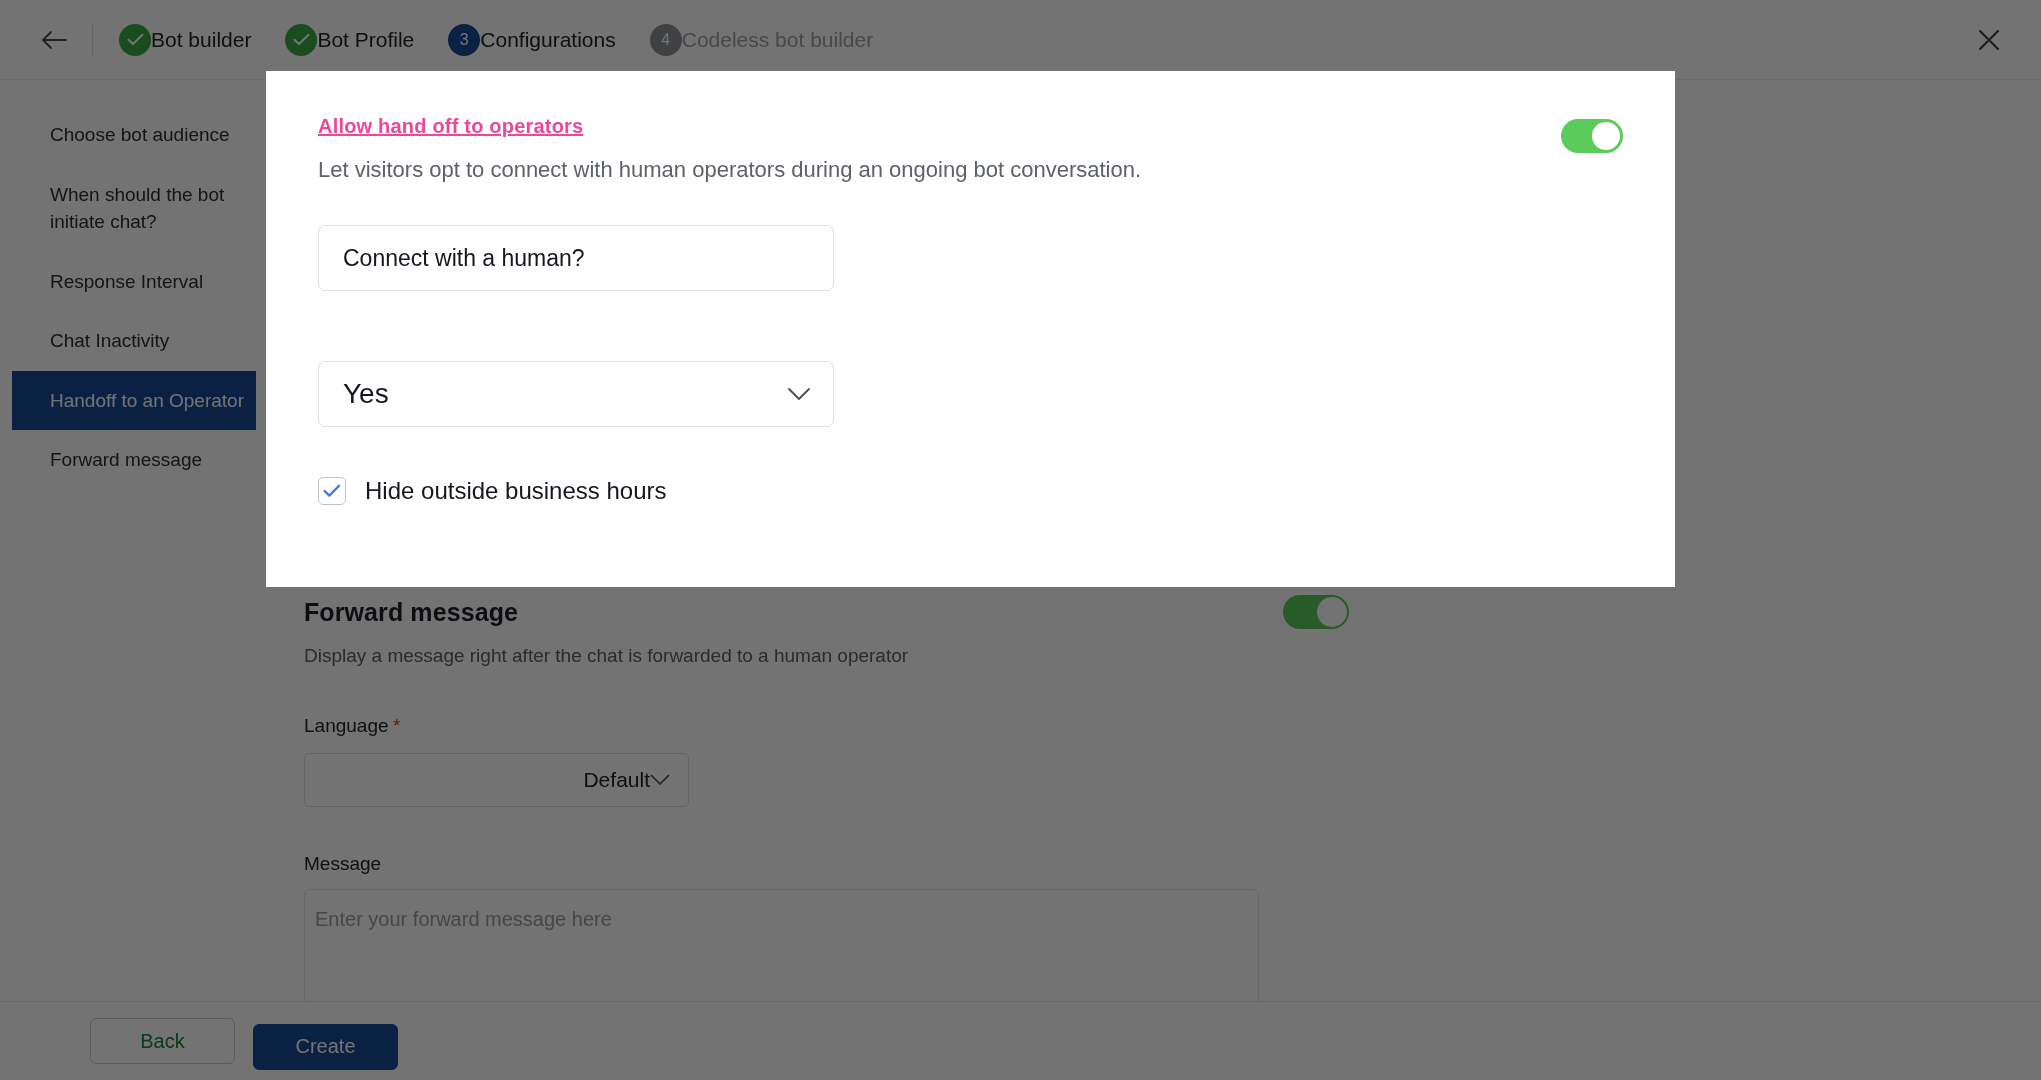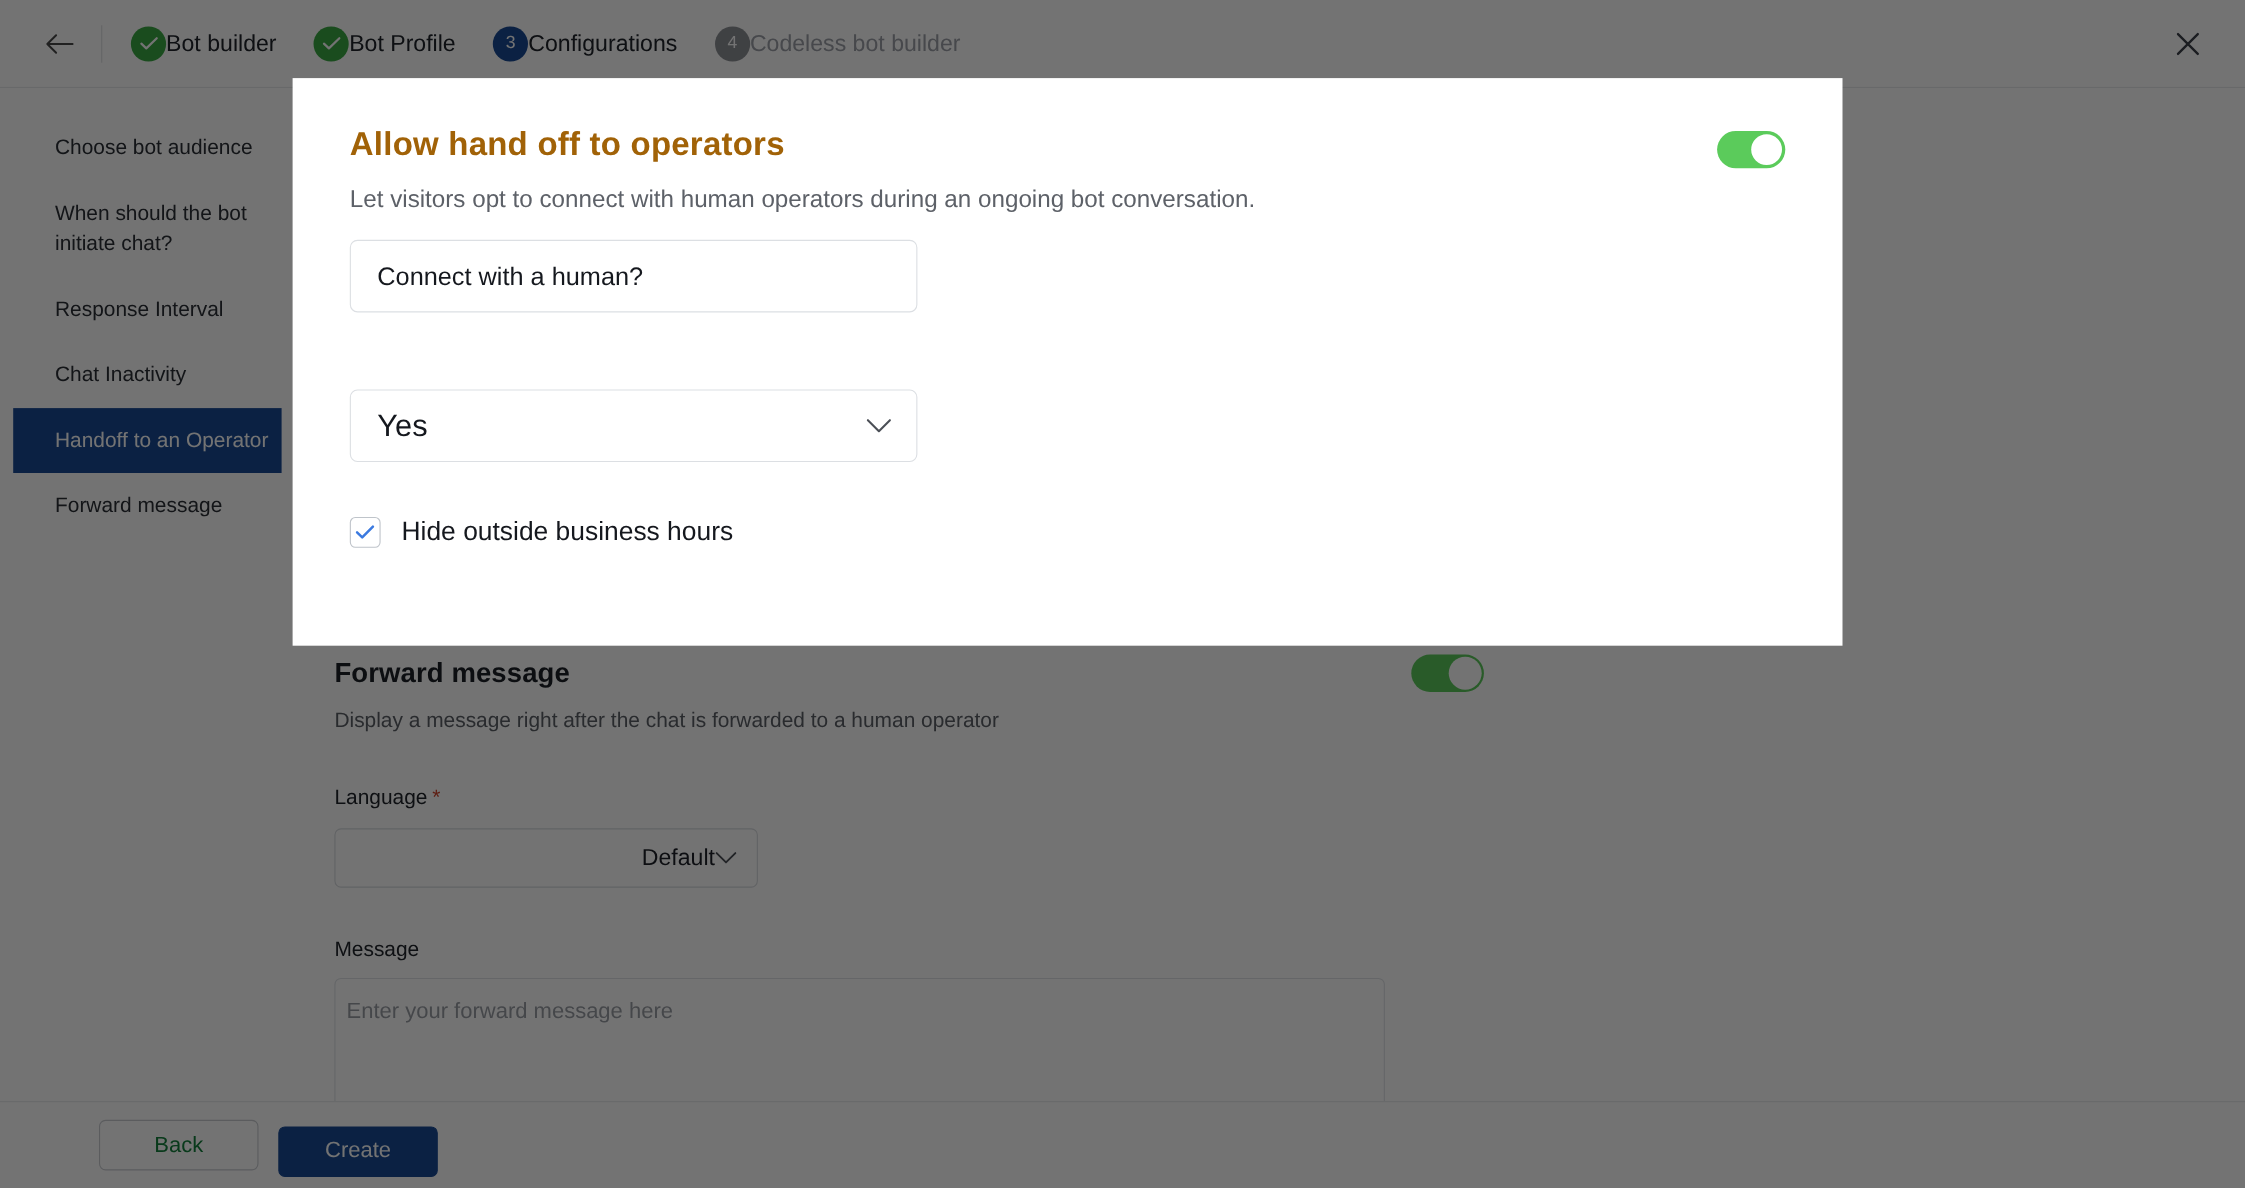--- a/index.html
+++ b/index.html
@@ -245,32 +245,33 @@
     height: 516px;
     background: #ffffff;
     padding: 44px 52px 0 52px;
   }
   .modal-head-row {
     display: flex;
     align-items: flex-start;
     justify-content: space-between;
   }
   .modal-title {
-    font-size: 30px;
+    font-size: 20px;
     font-weight: bold;
-    color: #a16207;
+    color: #ec4899;
     letter-spacing: .2px;
+    text-decoration: underline;
   }
   .modal-sub {
     margin-top: 19px;
     font-size: 22px;
     color: #5d6168;
   }
   .modal-input {
-    margin-top: 24px;
+    margin-top: 42px;
     width: 516px;
     height: 66px;
     border: 1px solid #dcdfe3;
     border-radius: 7px;
     display: flex;
     align-items: center;
     padding: 0 24px;
     font-size: 23px;
     color: #15181e;
     cursor: text;

